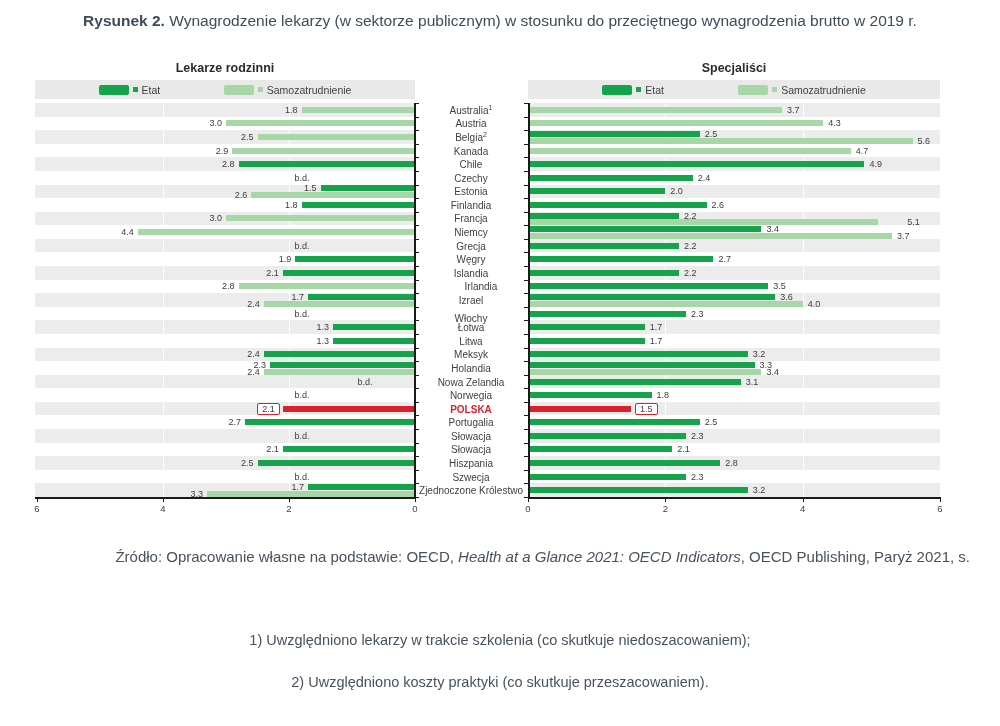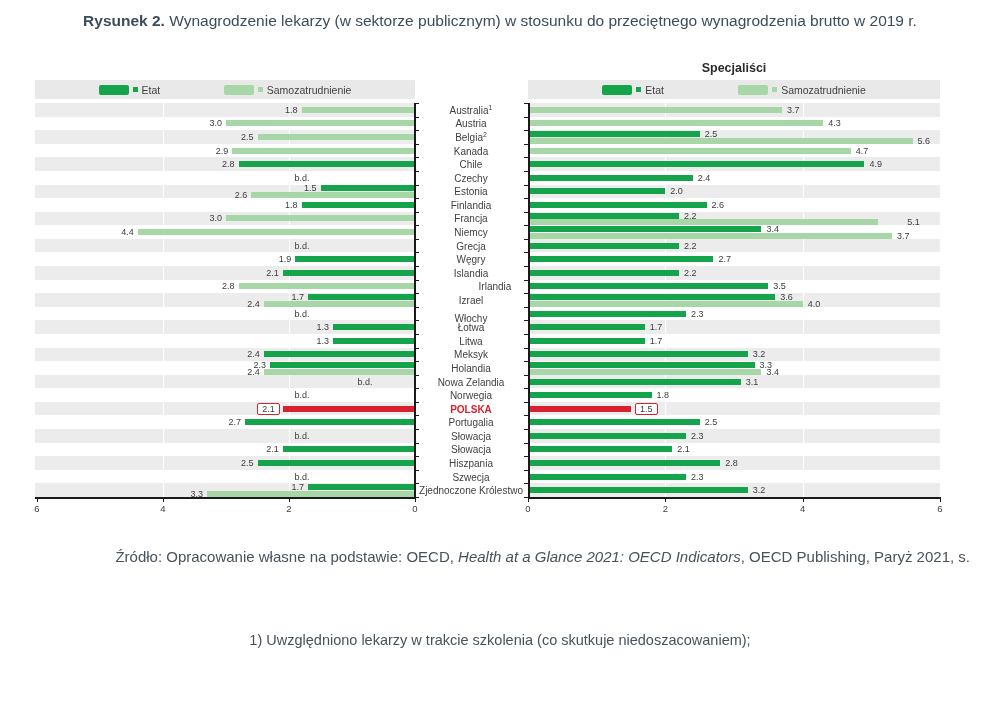--- a/index.html
+++ b/index.html
@@ -35,20 +35,21 @@
 </style>
 </head>
 <body>
 
 <div id="page">
 
   <div id="main-title" class="abs">
     <b>Rysunek 2.</b><span> Wynagrodzenie lekarzy (w sektorze publicznym) w stosunku do przeciętnego wynagrodzenia brutto w 2019 r.</span>
   </div>
 
+  <div class="abs panel-title" style="left:35px;width:380px;">Lekarze rodzinni</div>
   <div class="abs panel-title" style="left:528px;width:412px;">Specjaliści</div>
 
   <div class="abs legend" style="left:35px;width:380px;">
     <div class="legend-item">
       <span class="swatch" style="background:#15a34c;"></span>
       <span class="mini-square" style="background:#15a34c;"></span>
       <span>Etat</span>
     </div>
     <div class="legend-item">
       <span class="swatch" style="background:#a7d6a7;"></span>
@@ -168,21 +169,21 @@
       <div class="abs country" style="top:259.2413793103448px;left:471px;">Węgry</div>
       <div class="abs bar" style="top:256.2413793103448px;left:295.3px;width:119.69999999999999px;background:#15a34c;"></div>
       <div class="abs val" style="top:259.2413793103448px;right:708.7px;">1.9</div>
       <div class="abs bar" style="top:256.2413793103448px;left:528px;width:185.40000000000003px;background:#15a34c;"></div>
       <div class="abs val" style="top:259.2413793103448px;left:718.4000000000001px;">2.7</div>
       <div class="abs country" style="top:272.82758620689657px;left:471px;">Islandia</div>
       <div class="abs bar" style="top:269.82758620689657px;left:282.7px;width:132.3px;background:#15a34c;"></div>
       <div class="abs val" style="top:272.82758620689657px;right:721.3px;">2.1</div>
       <div class="abs bar" style="top:269.82758620689657px;left:528px;width:151.0666666666667px;background:#15a34c;"></div>
       <div class="abs val" style="top:272.82758620689657px;left:684.0666666666667px;">2.2</div>
-      <div class="abs country" style="top:286.4137931034483px;left:495px;">Irlandia</div>
+      <div class="abs country" style="top:286.4137931034483px;left:481px;">Irlandia</div>
       <div class="abs bar" style="top:283.4137931034483px;left:238.60000000000002px;width:176.39999999999998px;background:#a7d6a7;"></div>
       <div class="abs val" style="top:286.4137931034483px;right:765.4px;">2.8</div>
       <div class="abs bar" style="top:283.4137931034483px;left:528px;width:240.33333333333334px;background:#15a34c;"></div>
       <div class="abs val" style="top:286.4137931034483px;left:773.3333333333334px;">3.5</div>
       <div class="abs country" style="top:300px;left:471px;">Izrael</div>
       <div class="abs bar" style="top:294.1068965517241px;left:307.9px;width:107.1px;background:#15a34c;"></div>
       <div class="abs val" style="top:297.1068965517241px;right:696.1px;">1.7</div>
       <div class="abs bar" style="top:300.7068965517241px;left:263.8px;width:151.2px;background:#a7d6a7;"></div>
       <div class="abs val" style="top:303.7068965517241px;right:740.2px;">2.4</div>
       <div class="abs bar" style="top:294.1068965517241px;left:528px;width:247.20000000000002px;background:#15a34c;"></div>
@@ -340,14 +341,15 @@
       <div class="abs axis-num" style="top:503px;left:802.6666666666667px;">4</div>
       <div class="abs axis-tick" style="top:497px;left:940px;"></div>
       <div class="abs axis-num" style="top:503px;left:940px;">6</div>
     </div>
 
   <div id="source-block" class="abs">
     <div id="source-line1"><span>Źródło: Opracowanie własne na podstawie: OECD, </span><i>Health at a Glance 2021: OECD Indicators</i><span>, OECD Publishing, Paryż 2021, s.</span></div>
   </div>
 
   <div id="footnote-1" class="abs footnote">1) Uwzględniono lekarzy w trakcie szkolenia (co skutkuje niedoszacowaniem);</div>
+  <div id="footnote-2" class="abs footnote">2) Uwzględniono koszty praktyki (co skutkuje przeszacowaniem).</div>
 
 </div>
 
 </body></html>

